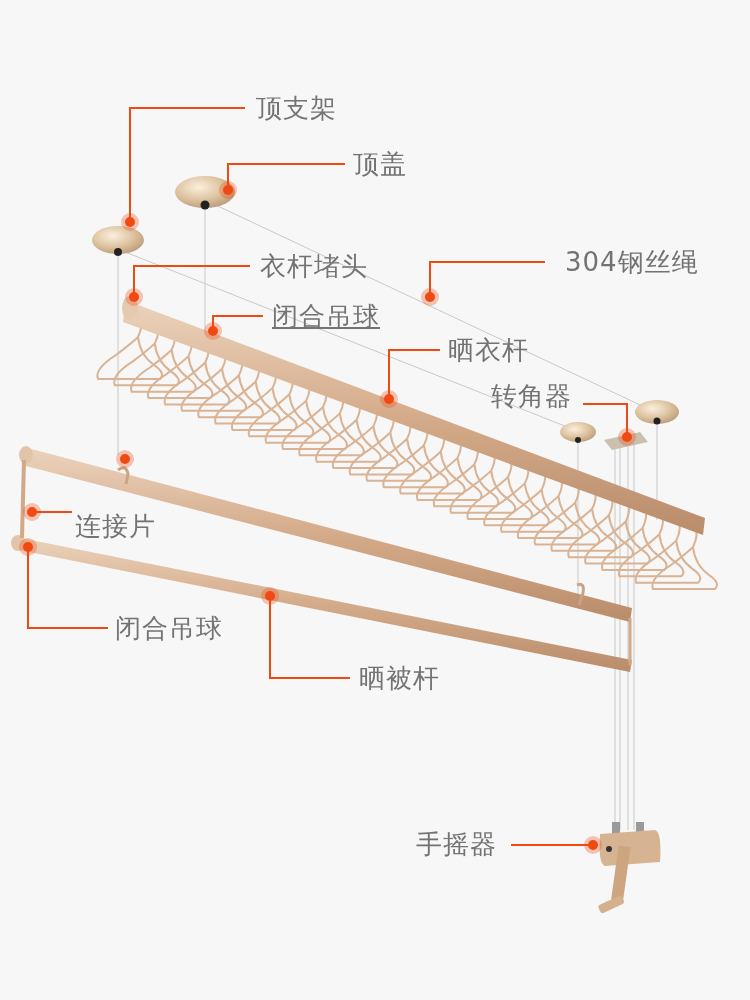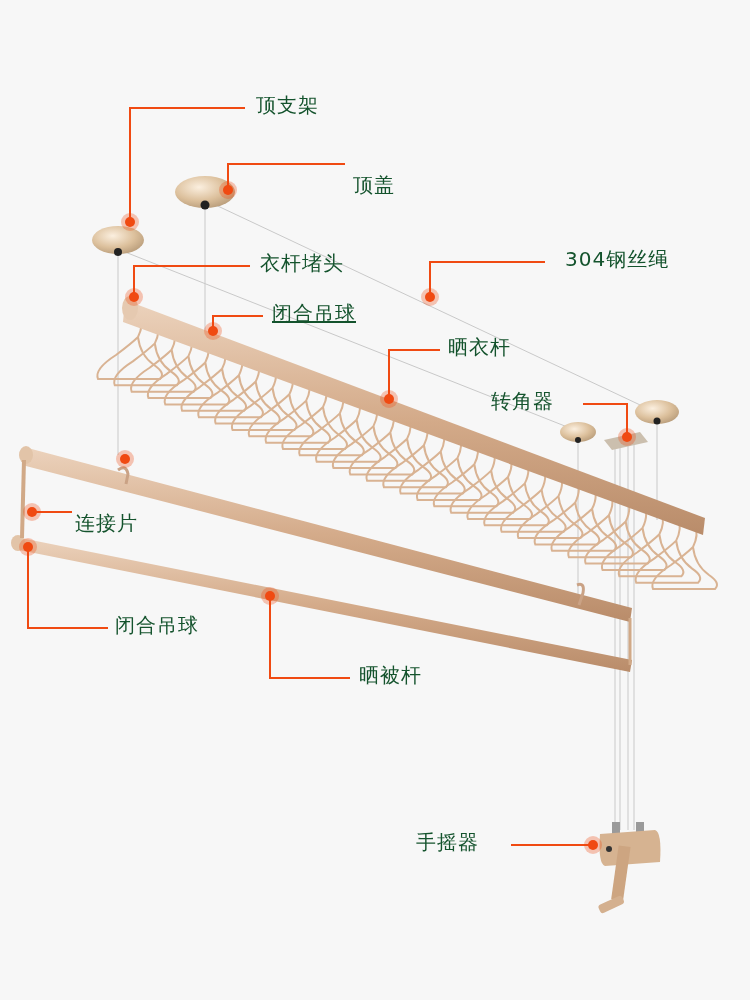--- a/index.html
+++ b/index.html
@@ -1,18 +1,18 @@
 <!DOCTYPE html>
 <html><head>
 <meta charset="utf-8">
 <style>
   html, body { margin: 0; padding: 0; }
   body { width: 750px; height: 1000px; background: #f7f7f7; position: relative; overflow: hidden; font-family: "DejaVu Sans", sans-serif; }
   #diagram { position: absolute; left: 0; top: 0; width: 750px; height: 1000px; }
-  .label { position: absolute; font-size: 20px; color: #14532d; line-height: 1; white-space: nowrap; letter-spacing: 1px; }
+  .label { position: absolute; font-size: 26px; color: #737373; line-height: 1; white-space: nowrap; letter-spacing: 1px; }
 </style>
 </head>
 <body>
 
 <svg id="diagram" viewBox="0 0 750 1000" xmlns="http://www.w3.org/2000/svg">
   <defs>
     <linearGradient id="rodGrad" x1="0" y1="0" x2="0" y2="1">
       <stop offset="0" stop-color="#ecd3bd"></stop>
       <stop offset="0.5" stop-color="#d4ab8a"></stop>
       <stop offset="1" stop-color="#b98c6a"></stop>
@@ -156,22 +156,22 @@
       <circle cx="270" cy="596" r="9" fill="#f04a12" opacity="0.3"></circle>
       <circle cx="270" cy="596" r="5" fill="#f04a12"></circle>
       <circle cx="593" cy="845" r="9" fill="#f04a12" opacity="0.3"></circle>
       <circle cx="593" cy="845" r="5" fill="#f04a12"></circle>
       <circle cx="125" cy="459" r="9" fill="#f04a12" opacity="0.3"></circle>
       <circle cx="125" cy="459" r="5" fill="#f04a12"></circle>
     </g>
 </svg>
 
 <div class="label" style="left:256px;top:95px;">顶支架</div>
-<div class="label" style="left:353px;top:151px;margin-top:24px;">顶盖</div>
+<div class="label" style="left:353px;top:151px;">顶盖</div>
 <div class="label" style="left:260px;top:253px;text-align:right;">衣杆堵头</div>
 <div class="label" style="left:549px;top:249px;margin-left:16px;">304钢丝绳</div>
 <div class="label" style="left:272px;top:303px;text-decoration:underline;">闭合吊球</div>
 <div class="label" style="left:448px;top:337px;">晒衣杆</div>
-<div class="label" style="left:491px;top:391px;">转角器</div>
+<div class="label" style="left:491px;top:383px;">转角器</div>
 <div class="label" style="left:75px;top:499px;margin-top:14px;">连接片</div>
 <div class="label" style="left:115px;top:615px;">闭合吊球</div>
 <div class="label" style="left:359px;top:665px;">晒被杆</div>
 <div class="label" style="left:416px;top:832px;font-family:Liberation Serif, serif;">手摇器</div>
 
 </body></html>

